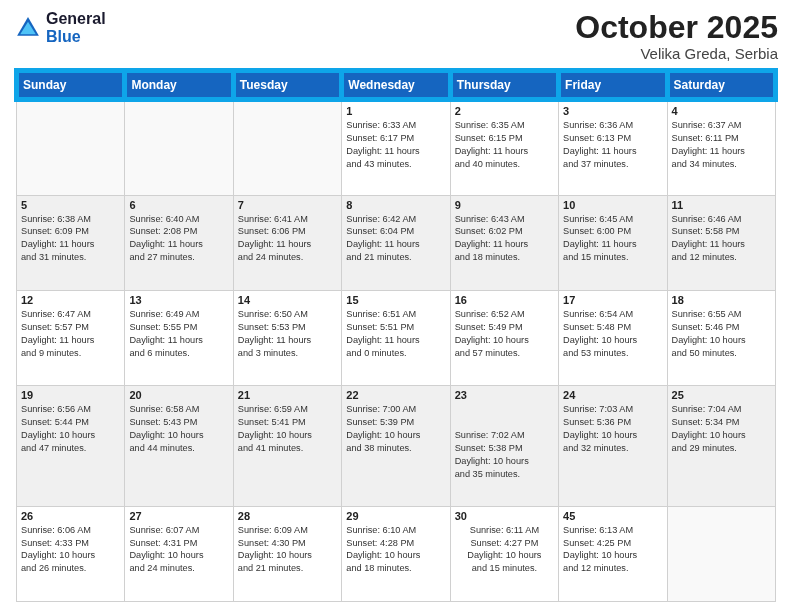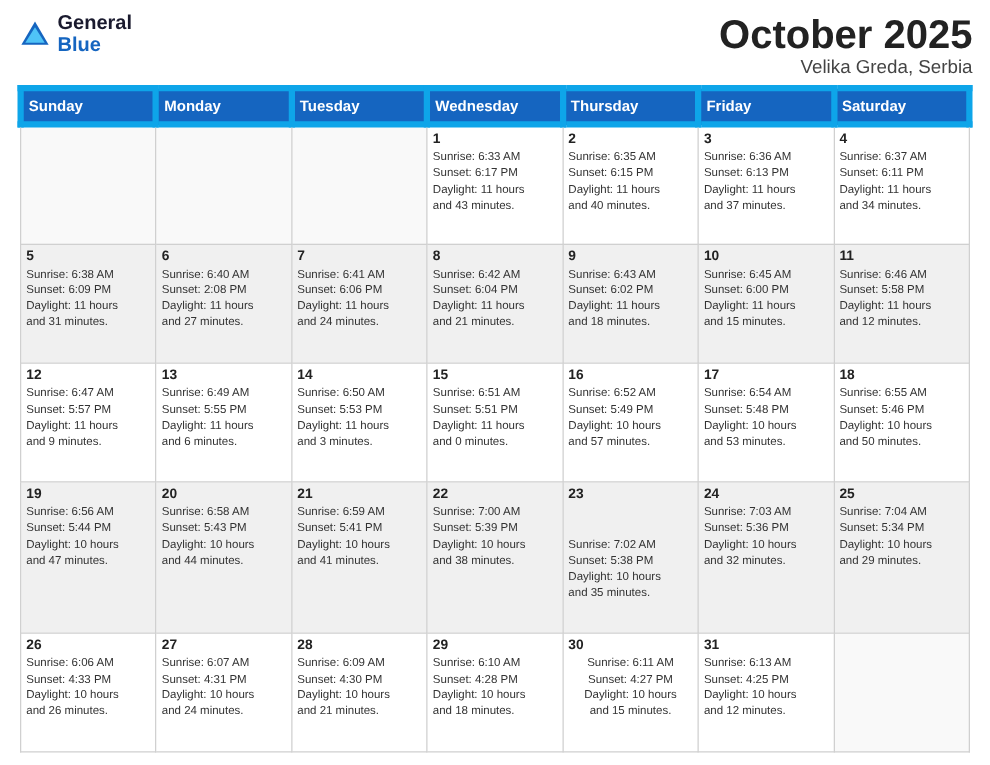--- a/index.html
+++ b/index.html
@@ -337,21 +337,21 @@
 and 18 minutes.</div>
           </td>
           <td>
             <span class="day-num">30</span>
             <div class="day-info" style="white-space: pre-line; text-align: center;">Sunrise: 6:11 AM
 Sunset: 4:27 PM
 Daylight: 10 hours
 and 15 minutes.</div>
           </td>
           <td>
-            <span class="day-num">31</span>
+            <span class="day-num">45</span>
             <div class="day-info" style="white-space: pre-line;">Sunrise: 6:13 AM
 Sunset: 4:25 PM
 Daylight: 10 hours
 and 12 minutes.</div>
           </td>
           <td class="empty"></td>
         </tr>
       </tbody>
   </table>
 </div>

